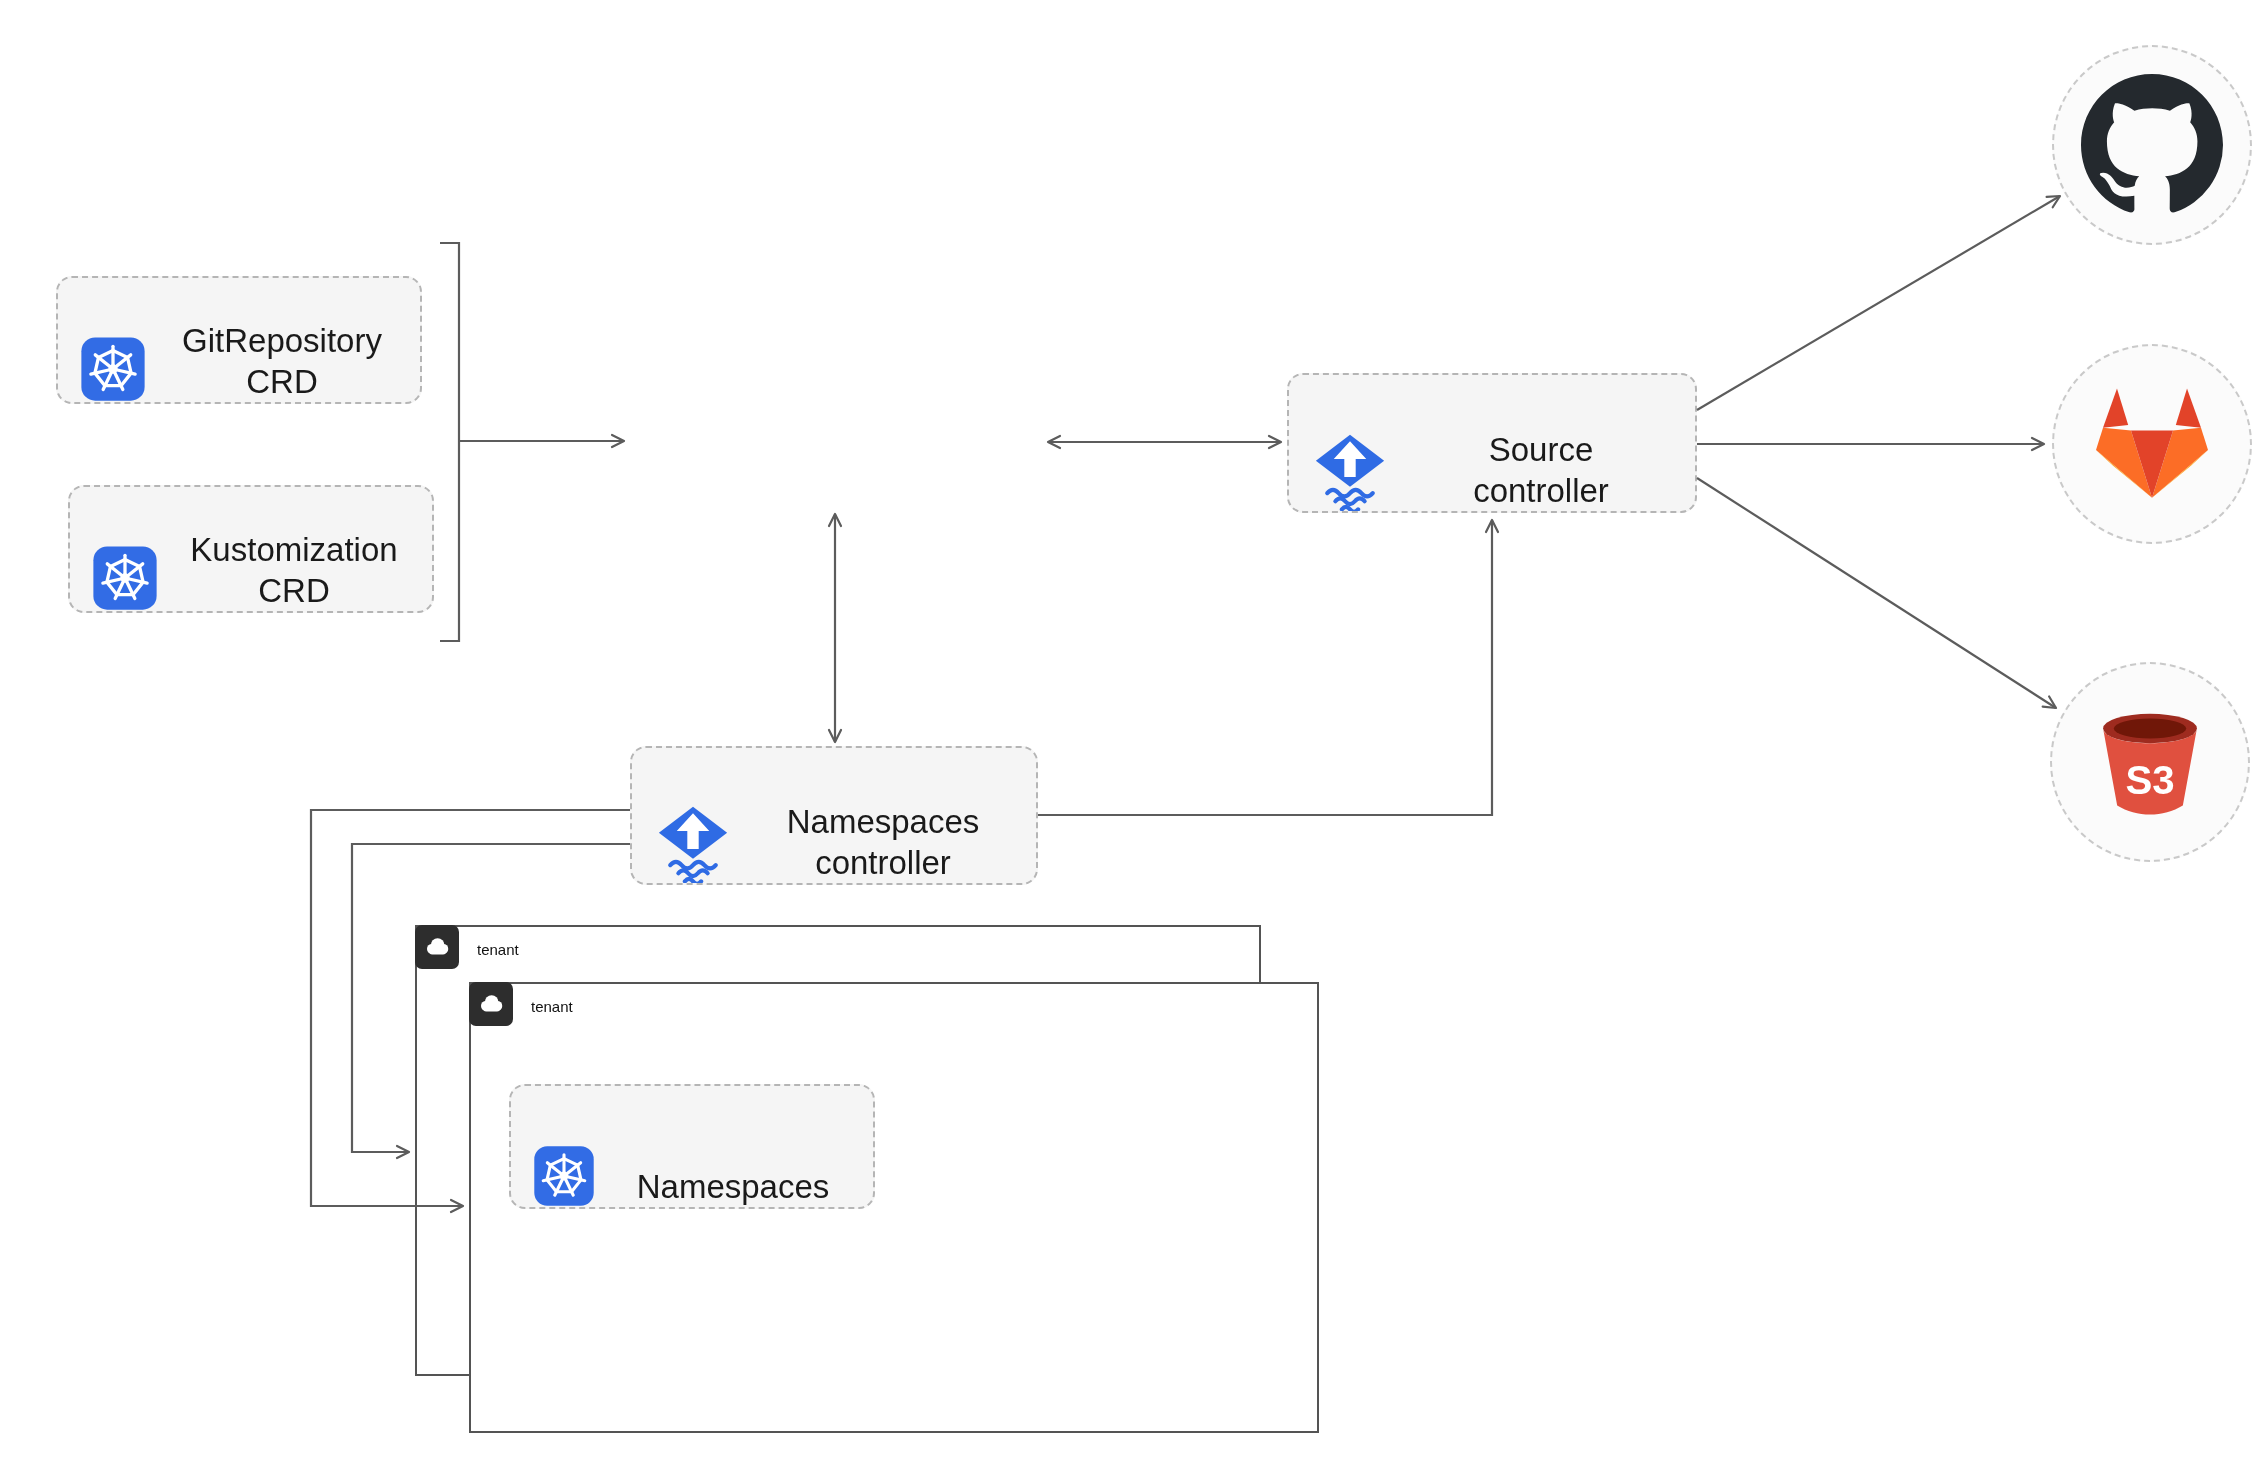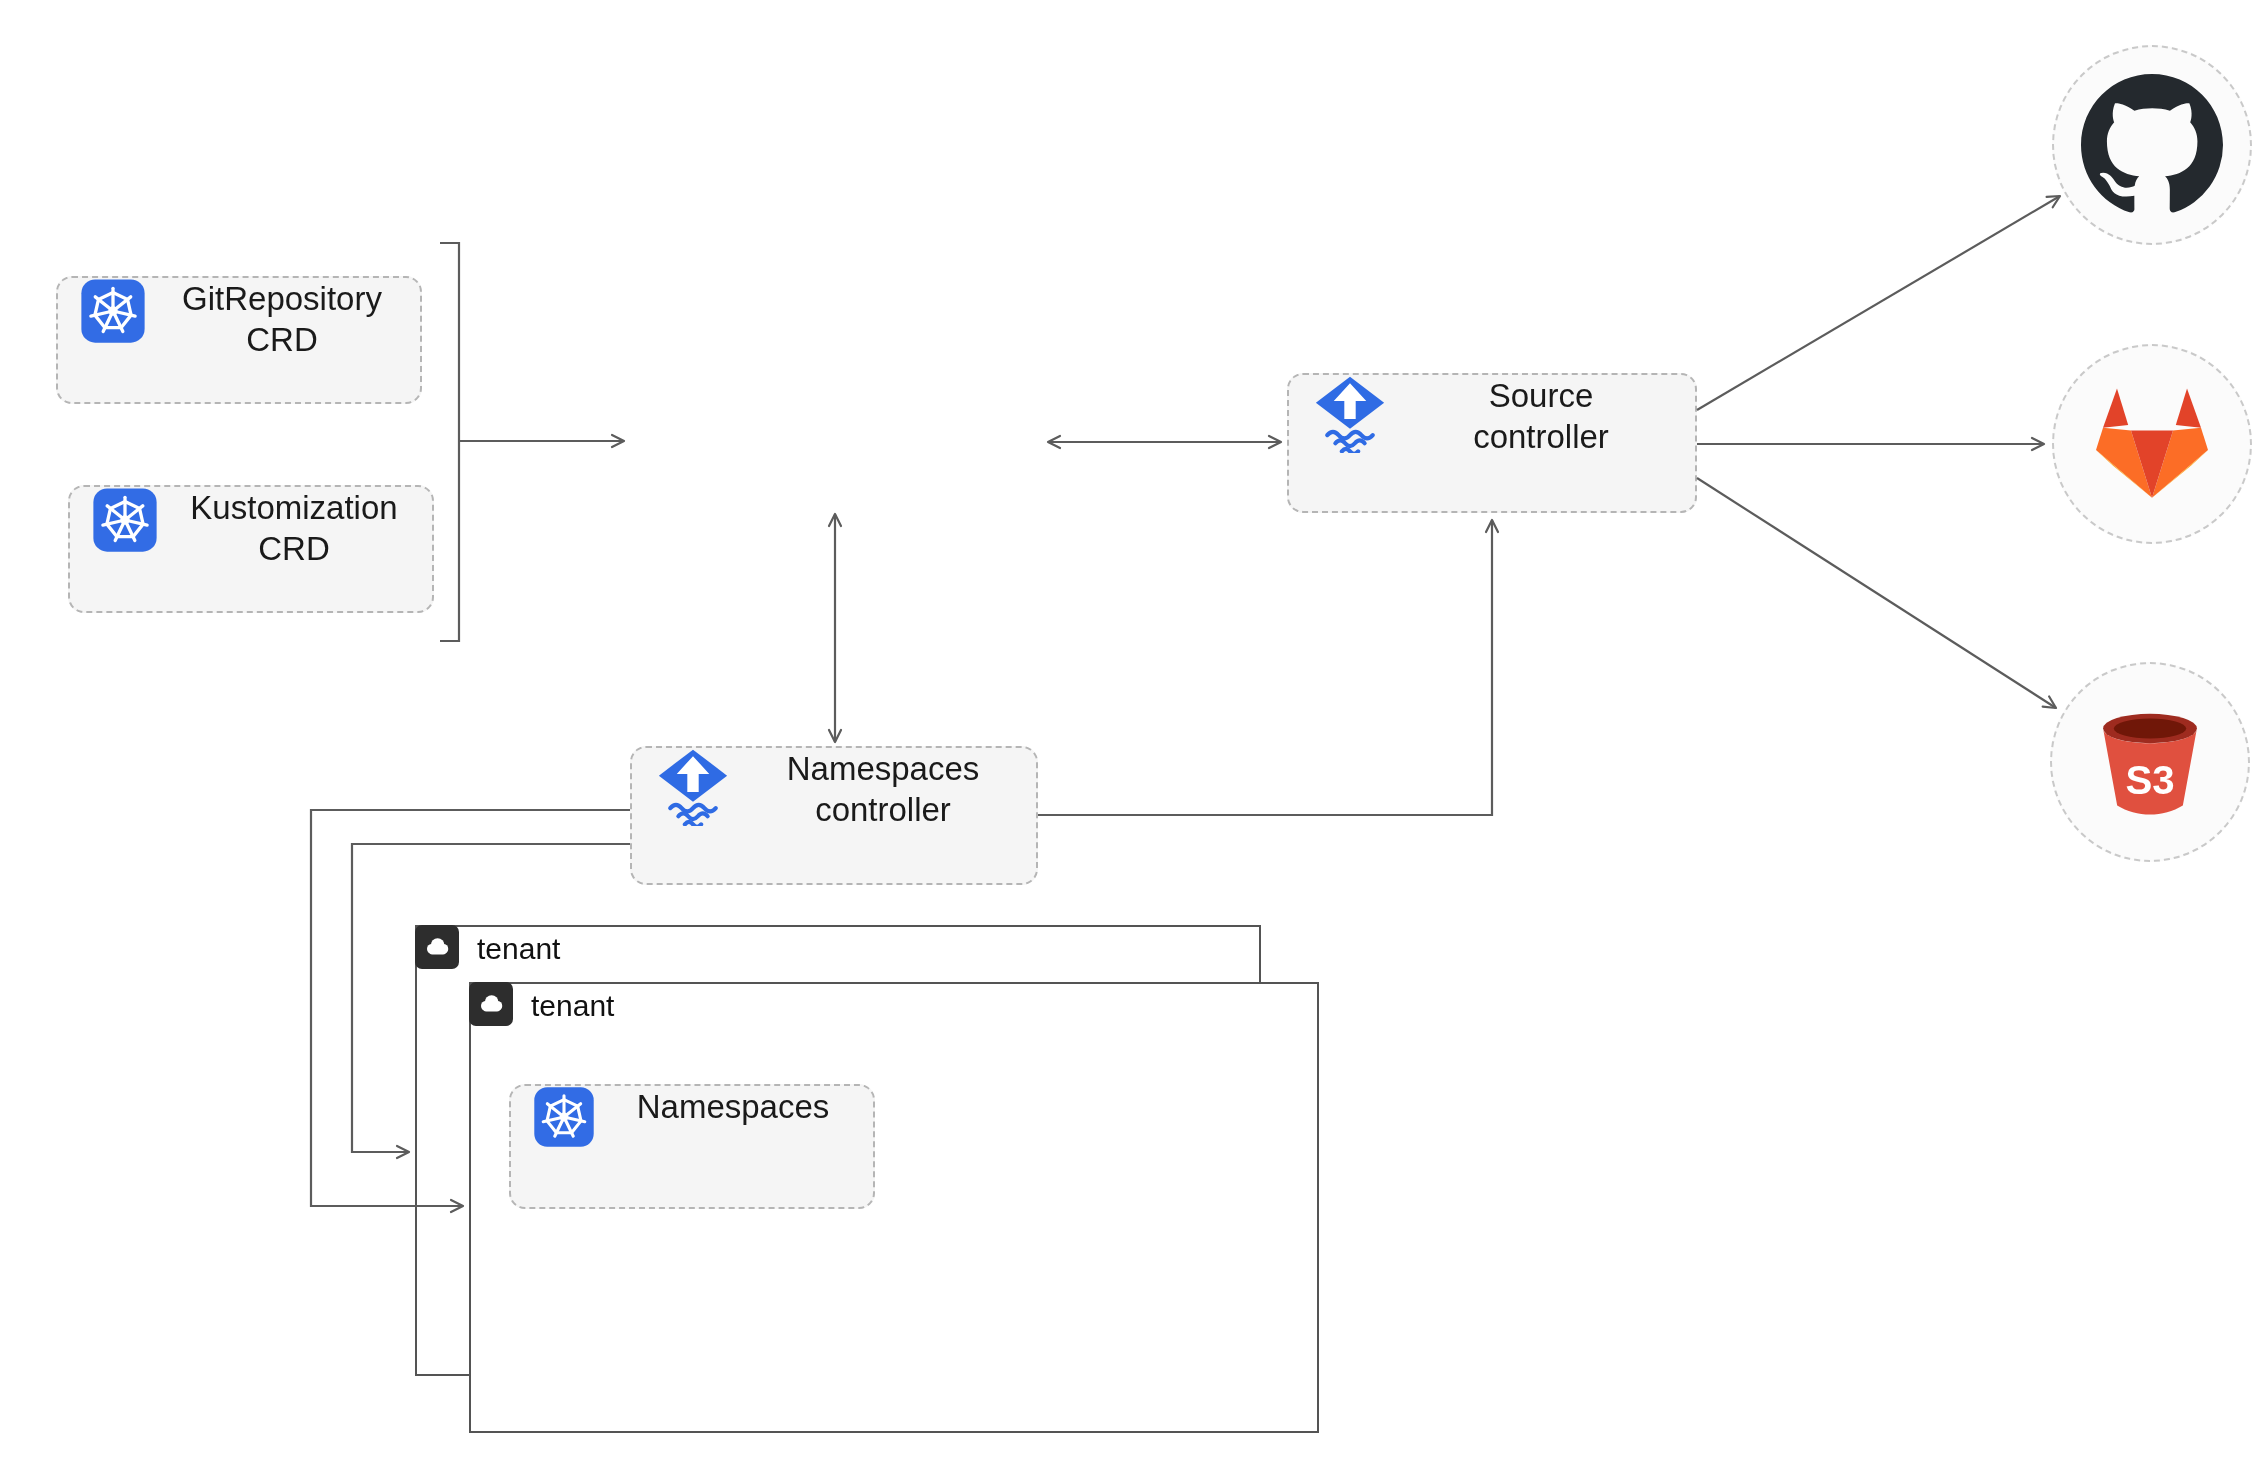--- a/index.html
+++ b/index.html
@@ -21,40 +21,40 @@
   *{box-sizing:border-box;margin:0;padding:0}
   html,body{width:2266px;height:1478px;background:#fff;overflow:hidden;
     font-family:"Liberation Sans","DejaVu Sans",sans-serif;color:var(--text)}
   .canvas{position:relative;width:2266px;height:1478px;background:#fff}
 
   .node{
     position:absolute;
     background:var(--box-fill);
     border:2px dashed var(--box-border);
     border-radius:16px;
-    display:flex;align-items:flex-start;
+    display:flex;align-items:flex-end;
     padding:0 22px;gap:20px;
   }
   .node .label{flex:1;text-align:center;font-size:33px;line-height:1.25;color:var(--text)}
   .node .label span{display:block}
   .node.small .label{font-size:33px}
   .icon{flex:0 0 auto;display:block}
 
   .tenant{
     position:absolute;background:#fff;
     border:2px solid var(--tenant-border);
   }
   .tenant-badge{
     position:absolute;left:-2px;top:-2px;width:44px;height:44px;
     background:var(--tenant-badge);border-radius:7px;
     display:flex;align-items:center;justify-content:center;
   }
   .tenant-label{
     position:absolute;left:60px;top:0;height:44px;
-    display:flex;align-items:center;font-size:30px;color:#111;
+    display:flex;align-items:center;font-size:15px;color:#111;
   }
 
   .remote{
     position:absolute;width:200px;height:200px;border-radius:50%;
     border:2px dashed #C9C9C9;background:#FBFBFB;
     display:flex;align-items:center;justify-content:center;
   }
 
   .wires{position:absolute;left:0;top:0;pointer-events:none}
   .wires path{stroke:var(--line);stroke-width:2.2;fill:none}

